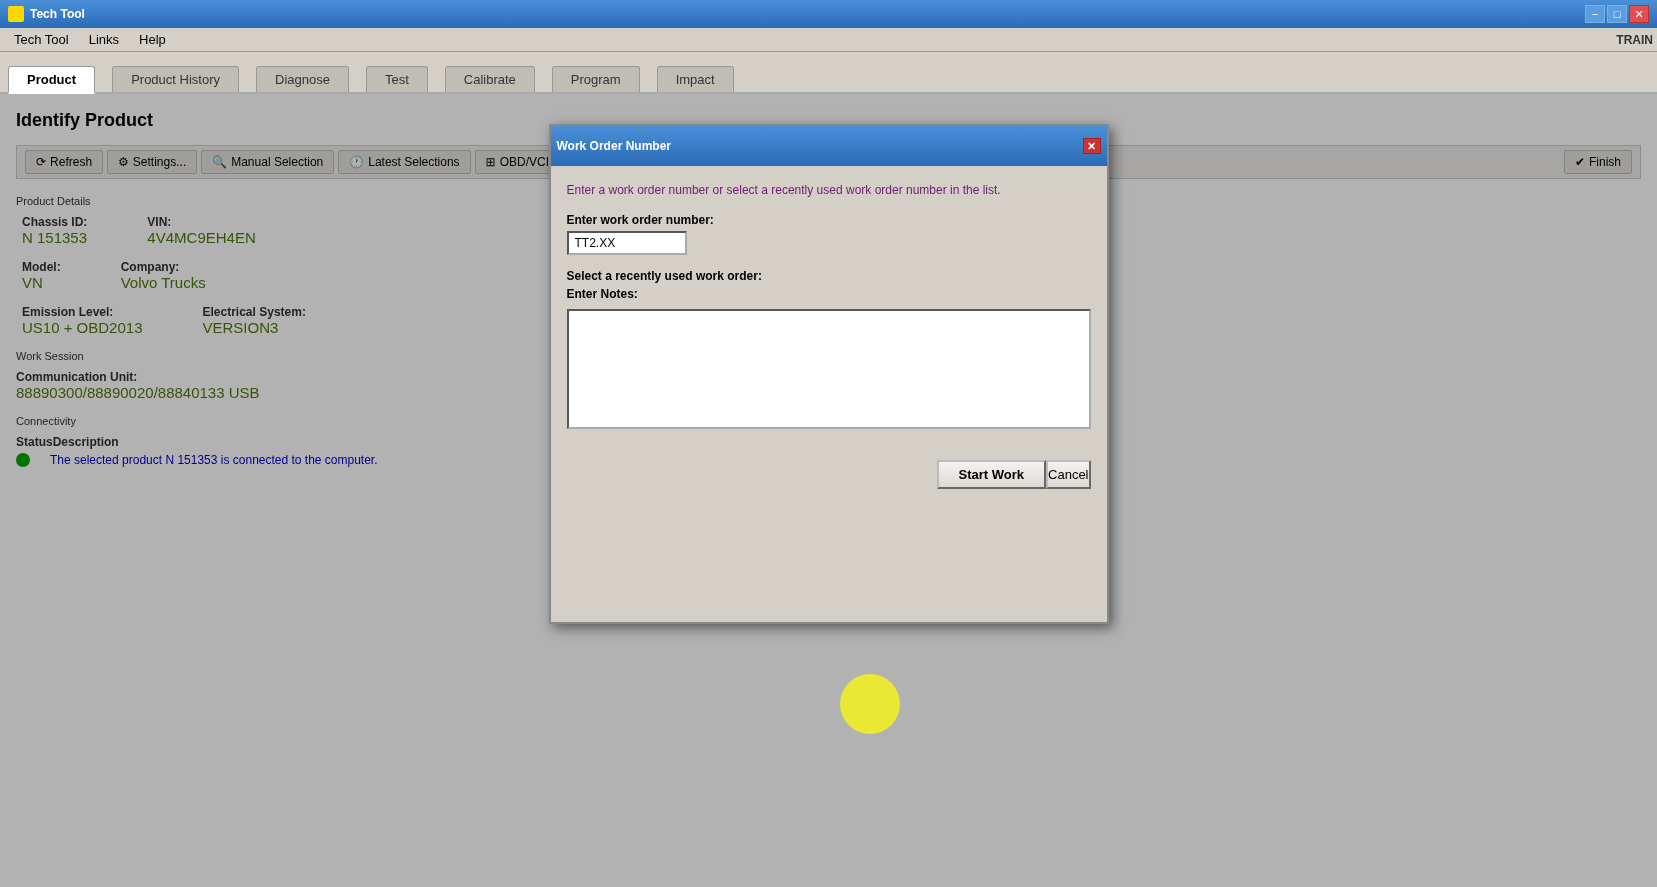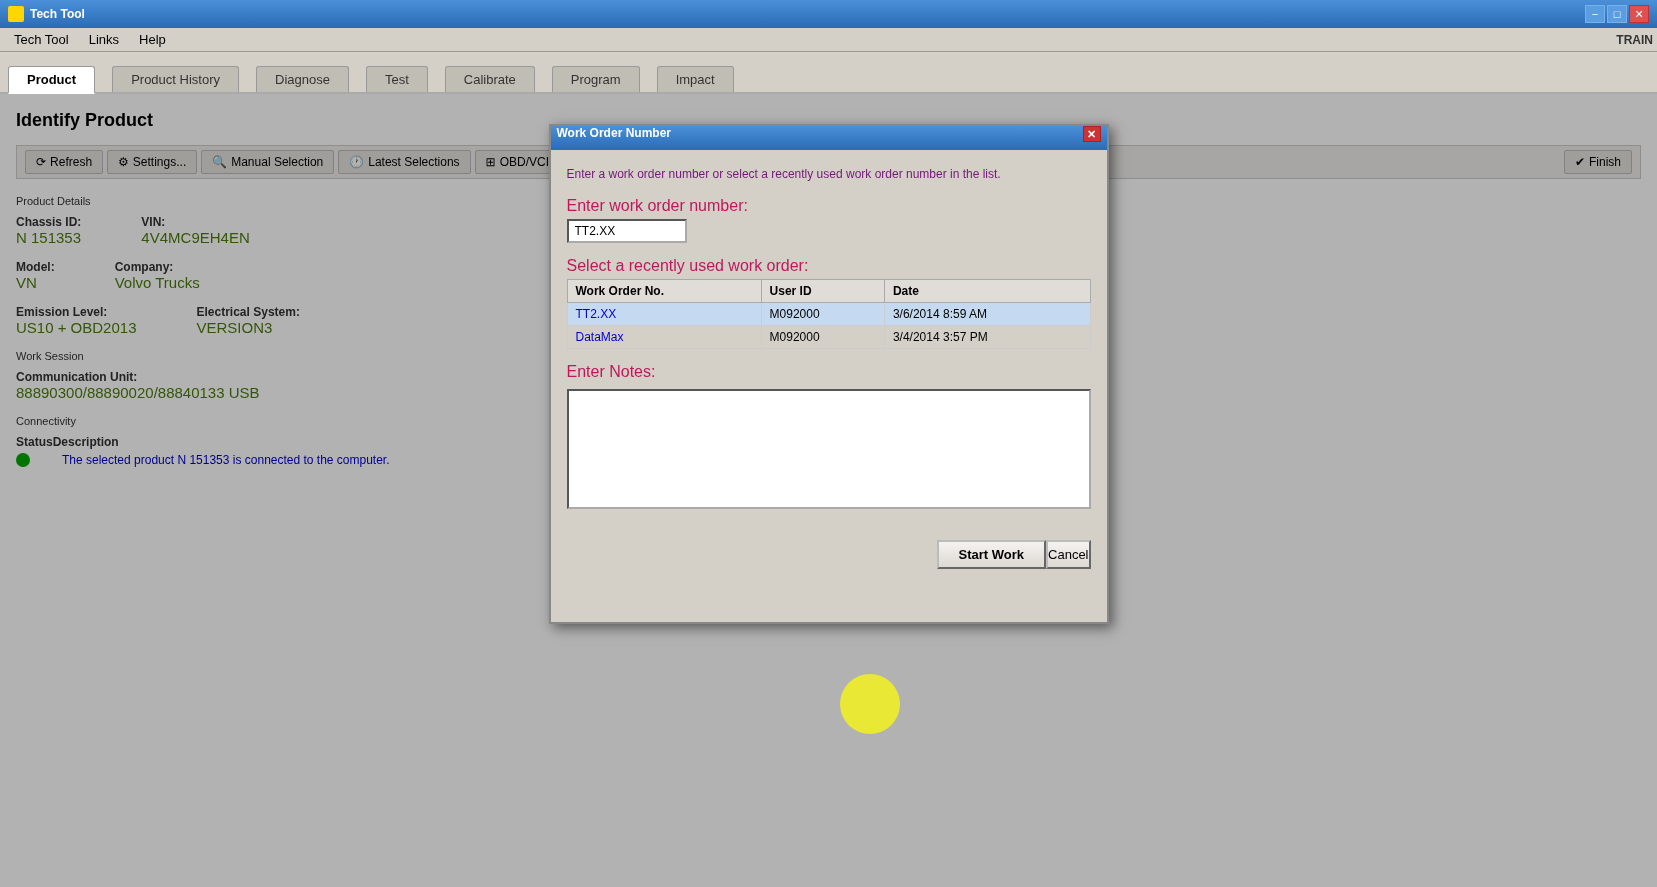--- a/index.html
+++ b/index.html
@@ -152,20 +152,21 @@
     .section-title {
       font-weight: normal;
       color: #333;
       margin-bottom: 8px;
       font-size: 11px;
     }
     .detail-row {
       display: flex;
       gap: 60px;
       margin-bottom: 14px;
+      margin-left: 6px;
     }
     .detail-field label {
       font-weight: bold;
       font-size: 12px;
       color: #333;
       display: block;
     }
     .detail-field span {
       font-size: 15px;
       color: #4d7c0f;
@@ -174,21 +175,21 @@
     
     .connectivity-header {
       display: flex;
       font-weight: bold;
       font-size: 12px;
       margin-bottom: 4px;
       color: #333;
     }
     .connectivity-row {
       display: flex;
-      gap: 28px;
+      gap: 16px;
       align-items: flex-start;
       font-size: 12px;
     }
     .status-icon {
       width: 14px;
       height: 14px;
       border-radius: 50%;
       background: #00aa00;
       display: inline-block;
       margin-right: 4px;
@@ -214,22 +215,23 @@
       background: #d4d0c8;
       border: 2px solid #888;
       box-shadow: 4px 4px 12px rgba(0,0,0,0.5);
       width: 560px;
       min-height: 500px;
       position: relative;
     }
     .dialog-titlebar {
       background: linear-gradient(to bottom, #4a90d9, #2a6bb5);
       color: white;
-      height: 24px;
-      display: flex;
+      height: 40px;
+      display: flex;
+      align-items: center;
       justify-content: space-between;
       padding: 0 6px;
       font-size: 12px;
       font-weight: bold;
     }
     .dialog-close-btn {
       width: 18px;
       height: 16px;
       background: #cc3333;
       border: 1px solid #aa2222;
@@ -246,23 +248,23 @@
     }
     .dialog-desc {
       font-size: 12px;
       color: #701a75;
       margin-bottom: 14px;
       line-height: 1.4;
     }
 
     
     .form-label {
-      font-size: 16px;
-      font-weight: normal;
-      color: #be185d;
+      font-size: 12px;
+      font-weight: bold;
+      color: #000000;
       margin-bottom: 4px;
       display: block;
     }
     .form-input {
       width: 120px;
       padding: 3px 6px;
       border: 2px inset #aaa;
       background: #fff;
       font-size: 12px;
       margin-bottom: 14px;
@@ -471,41 +473,20 @@
         <div class="dialog-close-btn">✕</div>
       </div>
 
       <div class="dialog-body">
         <p class="dialog-desc">Enter a work order number or select a recently used work order number in the list.</p>
 
         <label class="form-label">Enter work order number:</label>
         <input class="form-input" type="text" value="TT2.XX" style="">
 
         <label class="form-label">Select a recently used work order:</label>
-        <table class="wo-table">
-          <thead>
-            <tr>
-              <th>Work Order No.</th>
-              <th>User ID</th>
-              <th>Date</th>
-            </tr>
-          </thead>
-          <tbody>
-            <tr class="selected">
-              <td class="wo-num">TT2.XX</td>
-              <td>M092000</td>
-              <td>3/6/2014 8:59 AM</td>
-            </tr>
-            <tr>
-              <td class="wo-num">DataMax</td>
-              <td>M092000</td>
-              <td>3/4/2014 3:57 PM</td>
-            </tr>
-          </tbody>
-        </table>
 
         <label class="form-label">Enter Notes:</label>
         <textarea class="notes-area" style=""></textarea>
       </div>
 
       <div class="dialog-buttons">
         <button class="btn-primary">Start Work</button>
         <button class="btn-secondary">Cancel</button>
       </div>
     </div>

